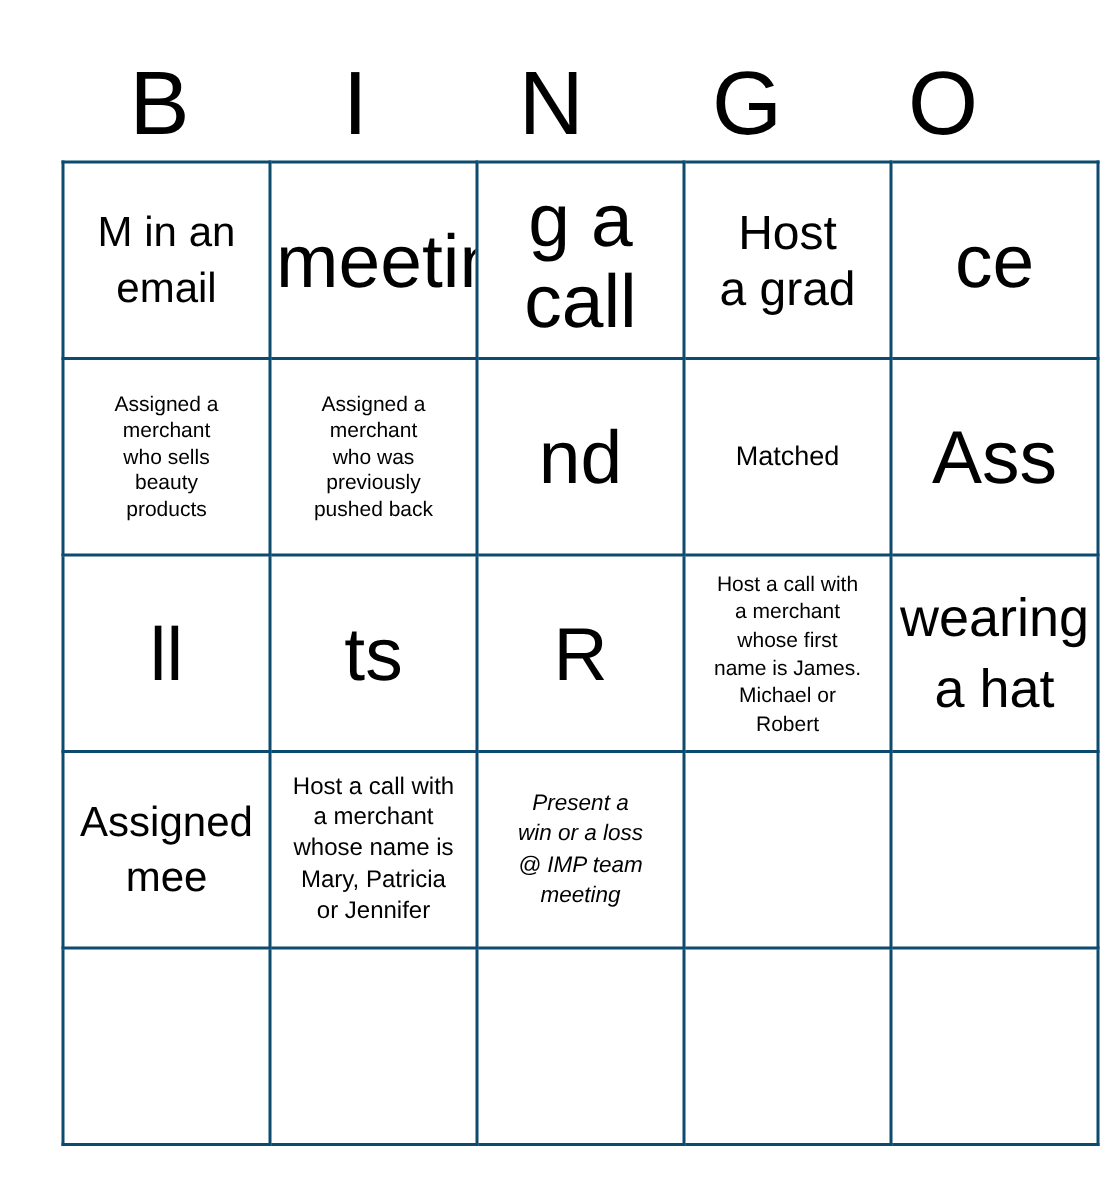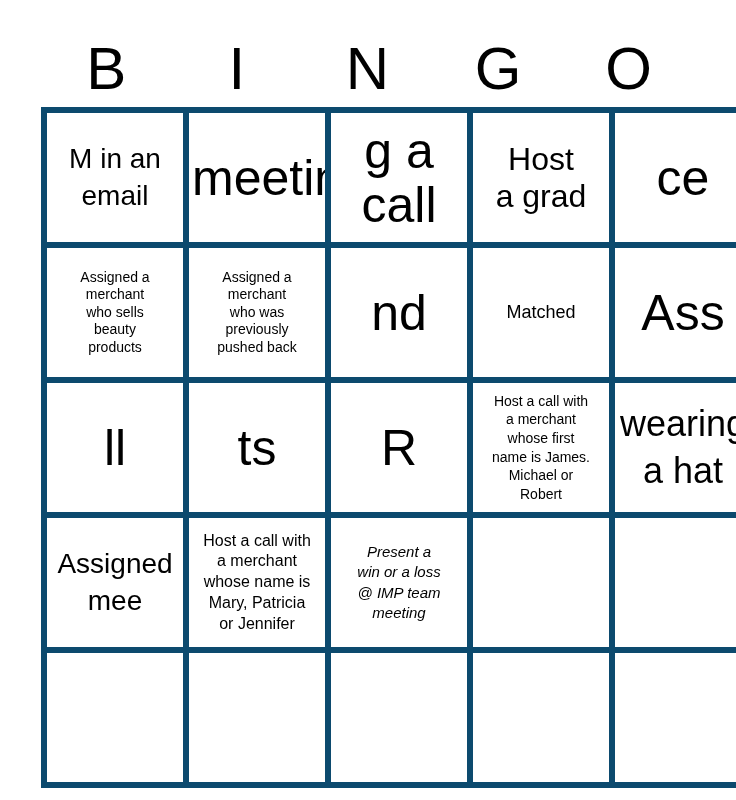--- a/index.html
+++ b/index.html
@@ -30,21 +30,21 @@
     font-weight: 400;
     color: #000000;
   }
   table.grid {
     border-collapse: collapse;
     table-layout: fixed;
     width: 653px;
     margin: 7px 0 0 41px;
   }
   table.grid td {
-    border: 6px solid #0c4a6e;
+    border: 2px solid #0c4a6e;
     width: 130px;
     height: 125px;
     padding: 2px 3px;
     text-align: center;
     vertical-align: middle;
     overflow: hidden;
     background: #ffffff;
   }
   .cell-text {
     display: block;

